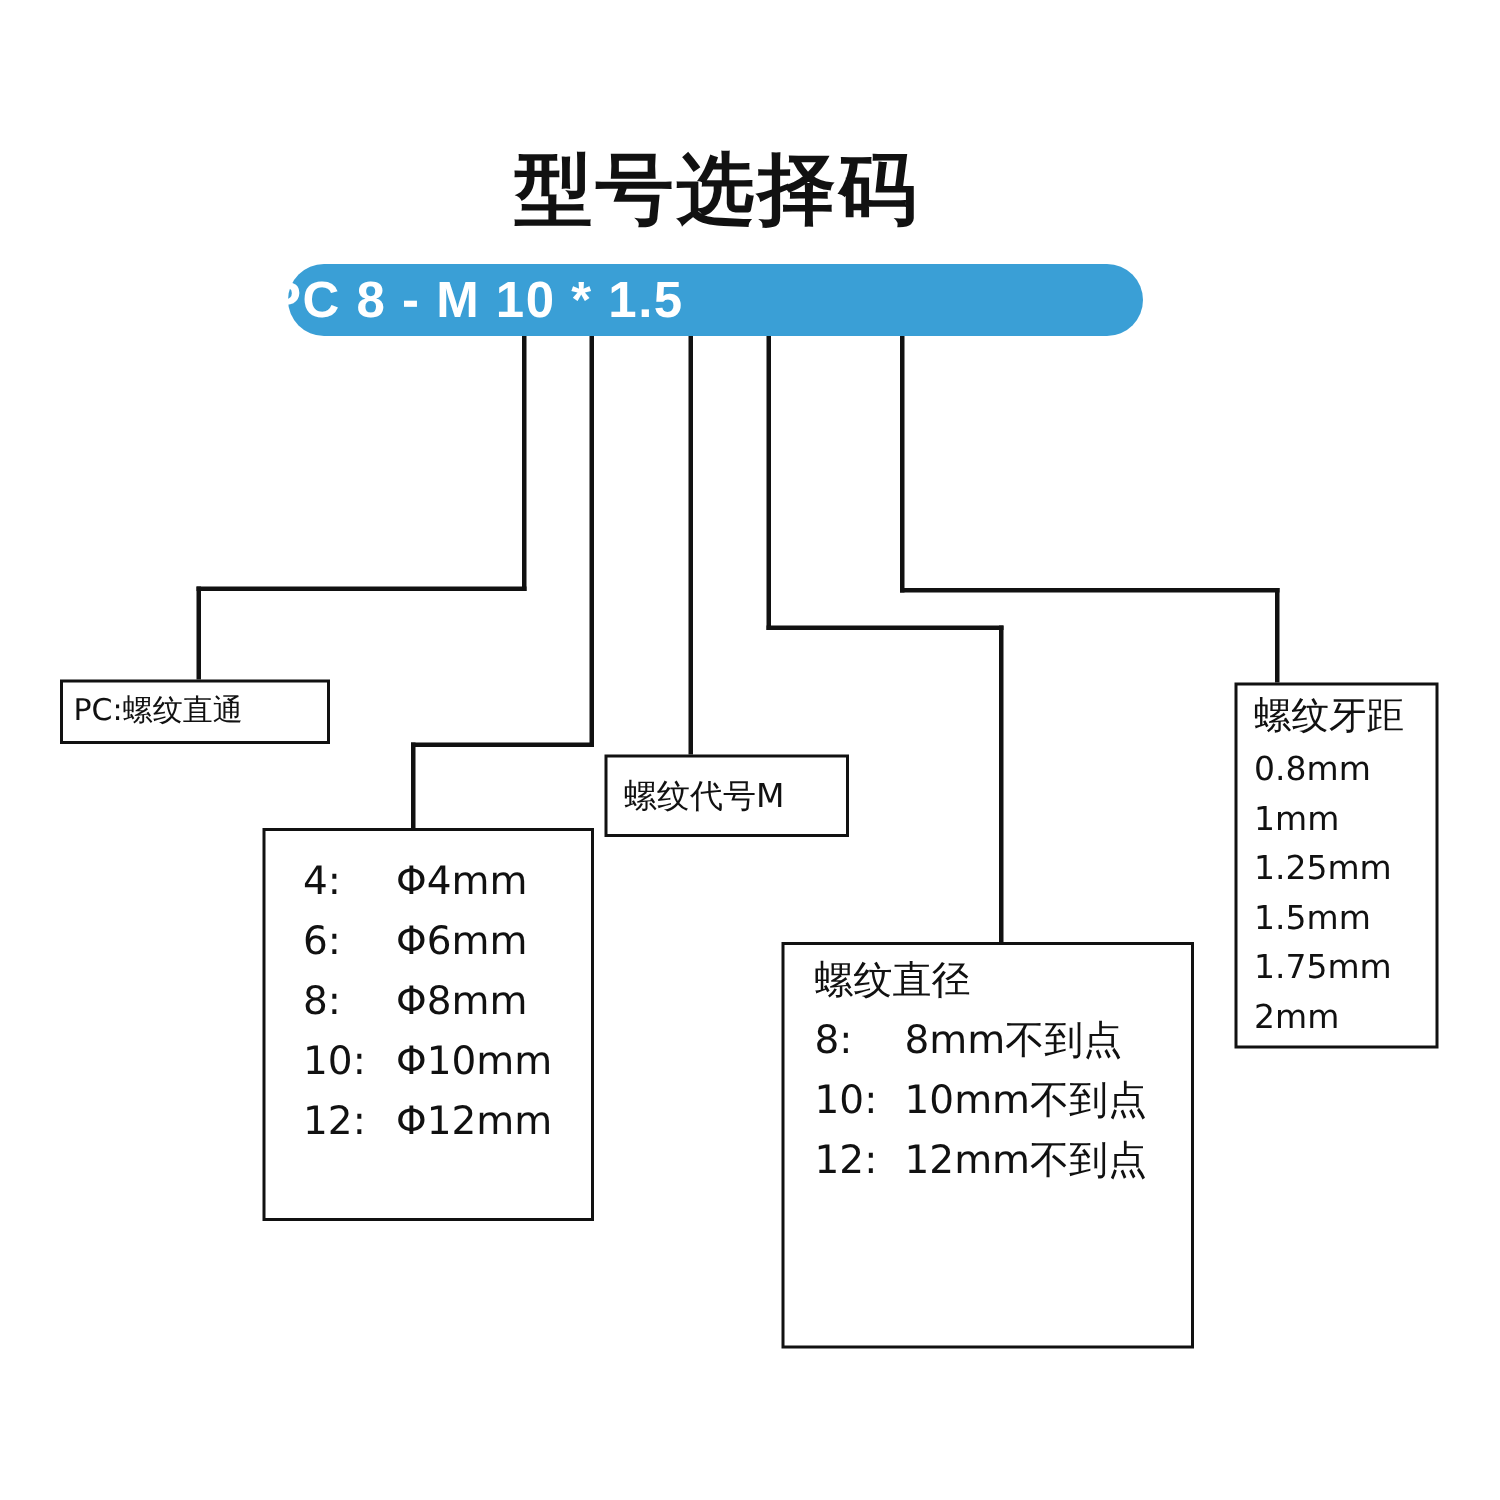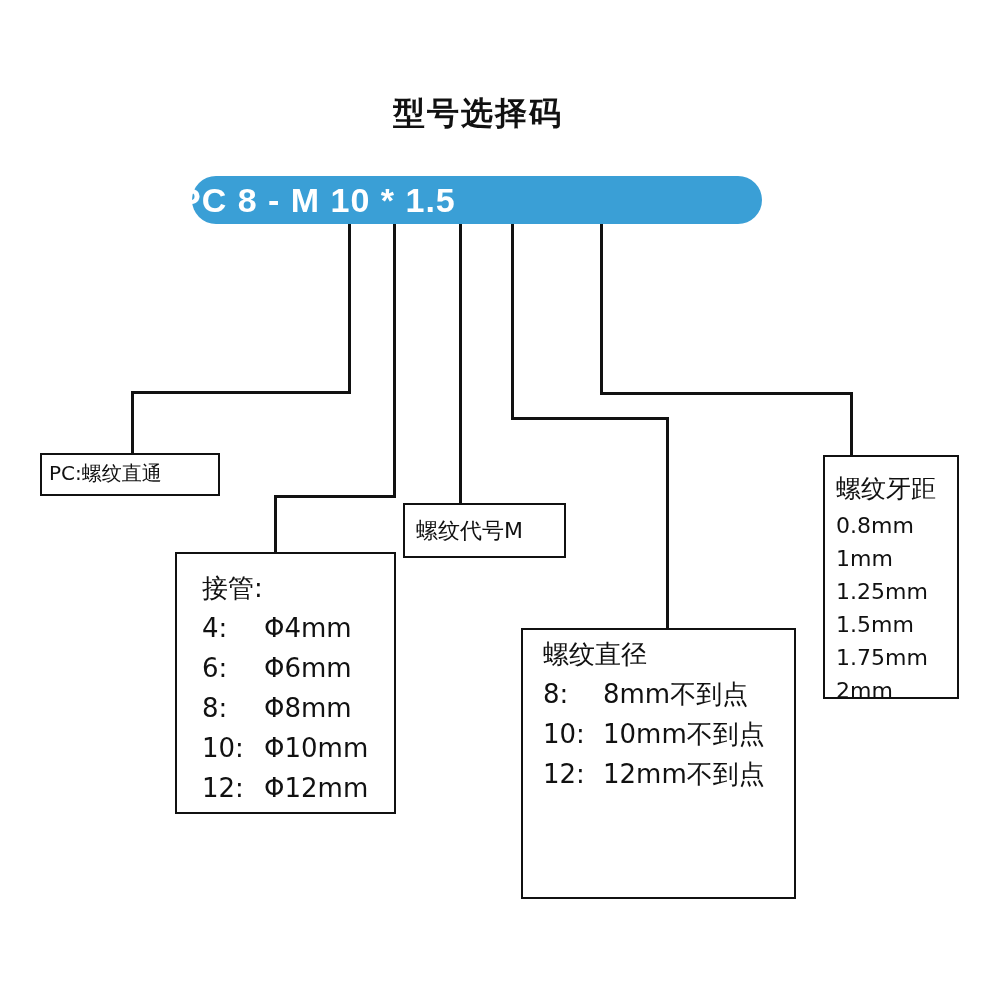--- a/index.html
+++ b/index.html
@@ -4,41 +4,41 @@
 <style>
   html, body { margin:0; padding:0; }
   body {
     width:1000px; height:1000px; position:relative; overflow:hidden;
     background:#ffffff;
     font-family: "DejaVu Sans", "Liberation Sans", sans-serif;
     color:#111;
   }
   .title {
     position:absolute; left:0; width:956px; top:92px; text-align:center;
-    font-size:32px; font-weight:bold; letter-spacing:2px; color:#111;
+    font-size:52px; font-weight:bold; letter-spacing:2px; color:#111;
   }
   .pill {
     position:absolute; left:192px; top:176px; width:570px; height:48px;
     border-radius:24px; background:#3a9fd6;
     display:flex; align-items:center; justify-content:flex-start;
   }
   .pill-text {
     color:#fff; font-family:"Liberation Sans", sans-serif; font-weight:bold;
     font-size:34px; letter-spacing:1px; margin-left:-14px; white-space:pre;
   }
   .ln { position:absolute; background:#111; }
   .box {
     position:absolute; border:2.5px solid #111; background:#fff; box-sizing:border-box;
   }
   .box .row { white-space:pre; }
   .box-pc { left:40px; top:453px; width:180px; height:43px; padding:5px 0 0 7px; font-size:20px; }
   .box-m { left:403px; top:503px; width:163px; height:55px; padding:11px 0 0 11px; font-size:22px; }
   .box-tube { left:175px; top:552px; width:221px; height:262px; padding:14px 0 0 25px; font-size:26px; line-height:40px; }
   .box-dia { left:521px; top:628px; width:275px; height:271px; padding:4px 0 0 20px; font-size:26px; line-height:40px; }
-  .box-pitch { left:823px; top:455px; width:136px; height:244px; padding:12px 0 0 11px; font-size:22px; line-height:33px; }
+  .box-pitch { left:823px; top:455px; width:136px; height:244px; padding:0 0 0 11px; font-size:22px; line-height:33px; }
   .box-pitch .head { font-size:25px; line-height:40px; }
   .tab { display:inline-block; }
   .tube-k { width:62px; }
   .dia-k { width:60px; }
 </style>
 </head>
 <body>
 
 <div class="title">型号选择码</div>
 
@@ -66,21 +66,20 @@
 
 <div class="box box-pc">
   <div class="row">PC:螺纹直通</div>
 </div>
 
 <div class="box box-m">
   <div class="row">螺纹代号M</div>
 </div>
 
 <div class="box box-tube">
-  <div class="row">接管:</div>
   <div class="row"><span class="tab tube-k">4:</span><span>Φ4mm</span></div>
   <div class="row"><span class="tab tube-k">6:</span><span>Φ6mm</span></div>
   <div class="row"><span class="tab tube-k">8:</span><span>Φ8mm</span></div>
   <div class="row"><span class="tab tube-k">10:</span><span>Φ10mm</span></div>
   <div class="row"><span class="tab tube-k">12:</span><span>Φ12mm</span></div>
 </div>
 
 <div class="box box-dia">
   <div class="row">螺纹直径</div>
   <div class="row"><span class="tab dia-k">8:</span><span>8mm不到点</span></div>

